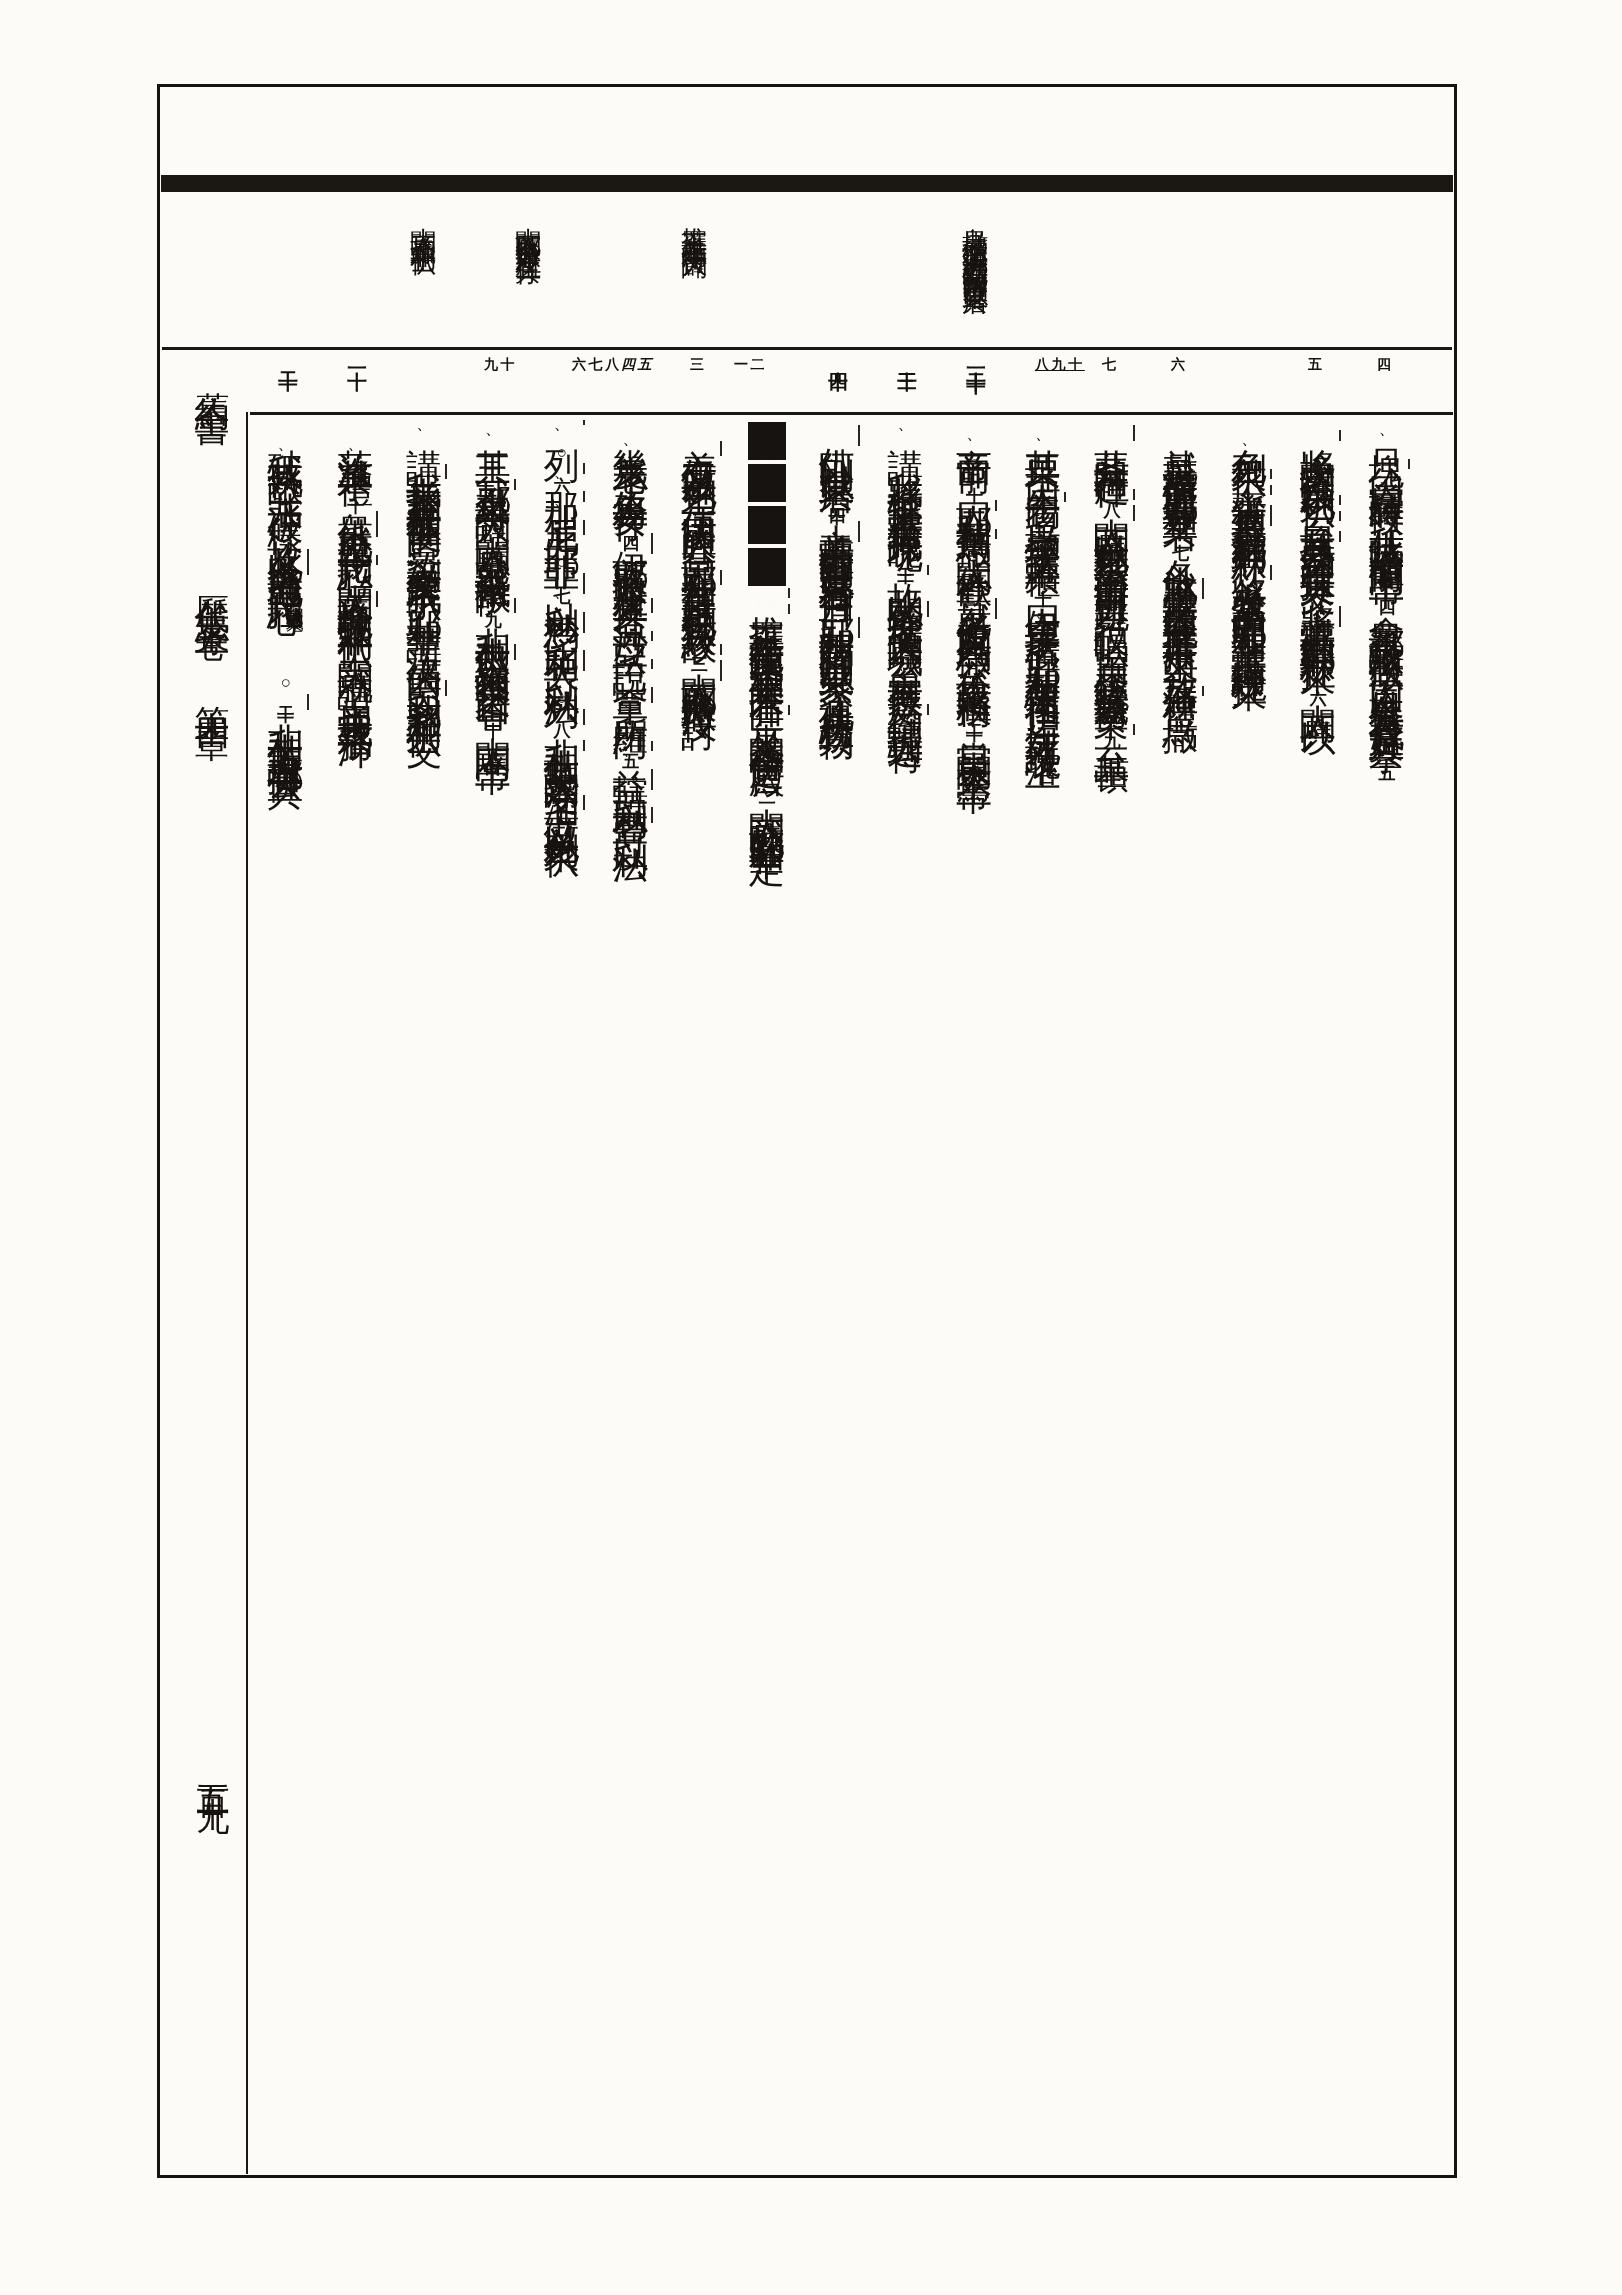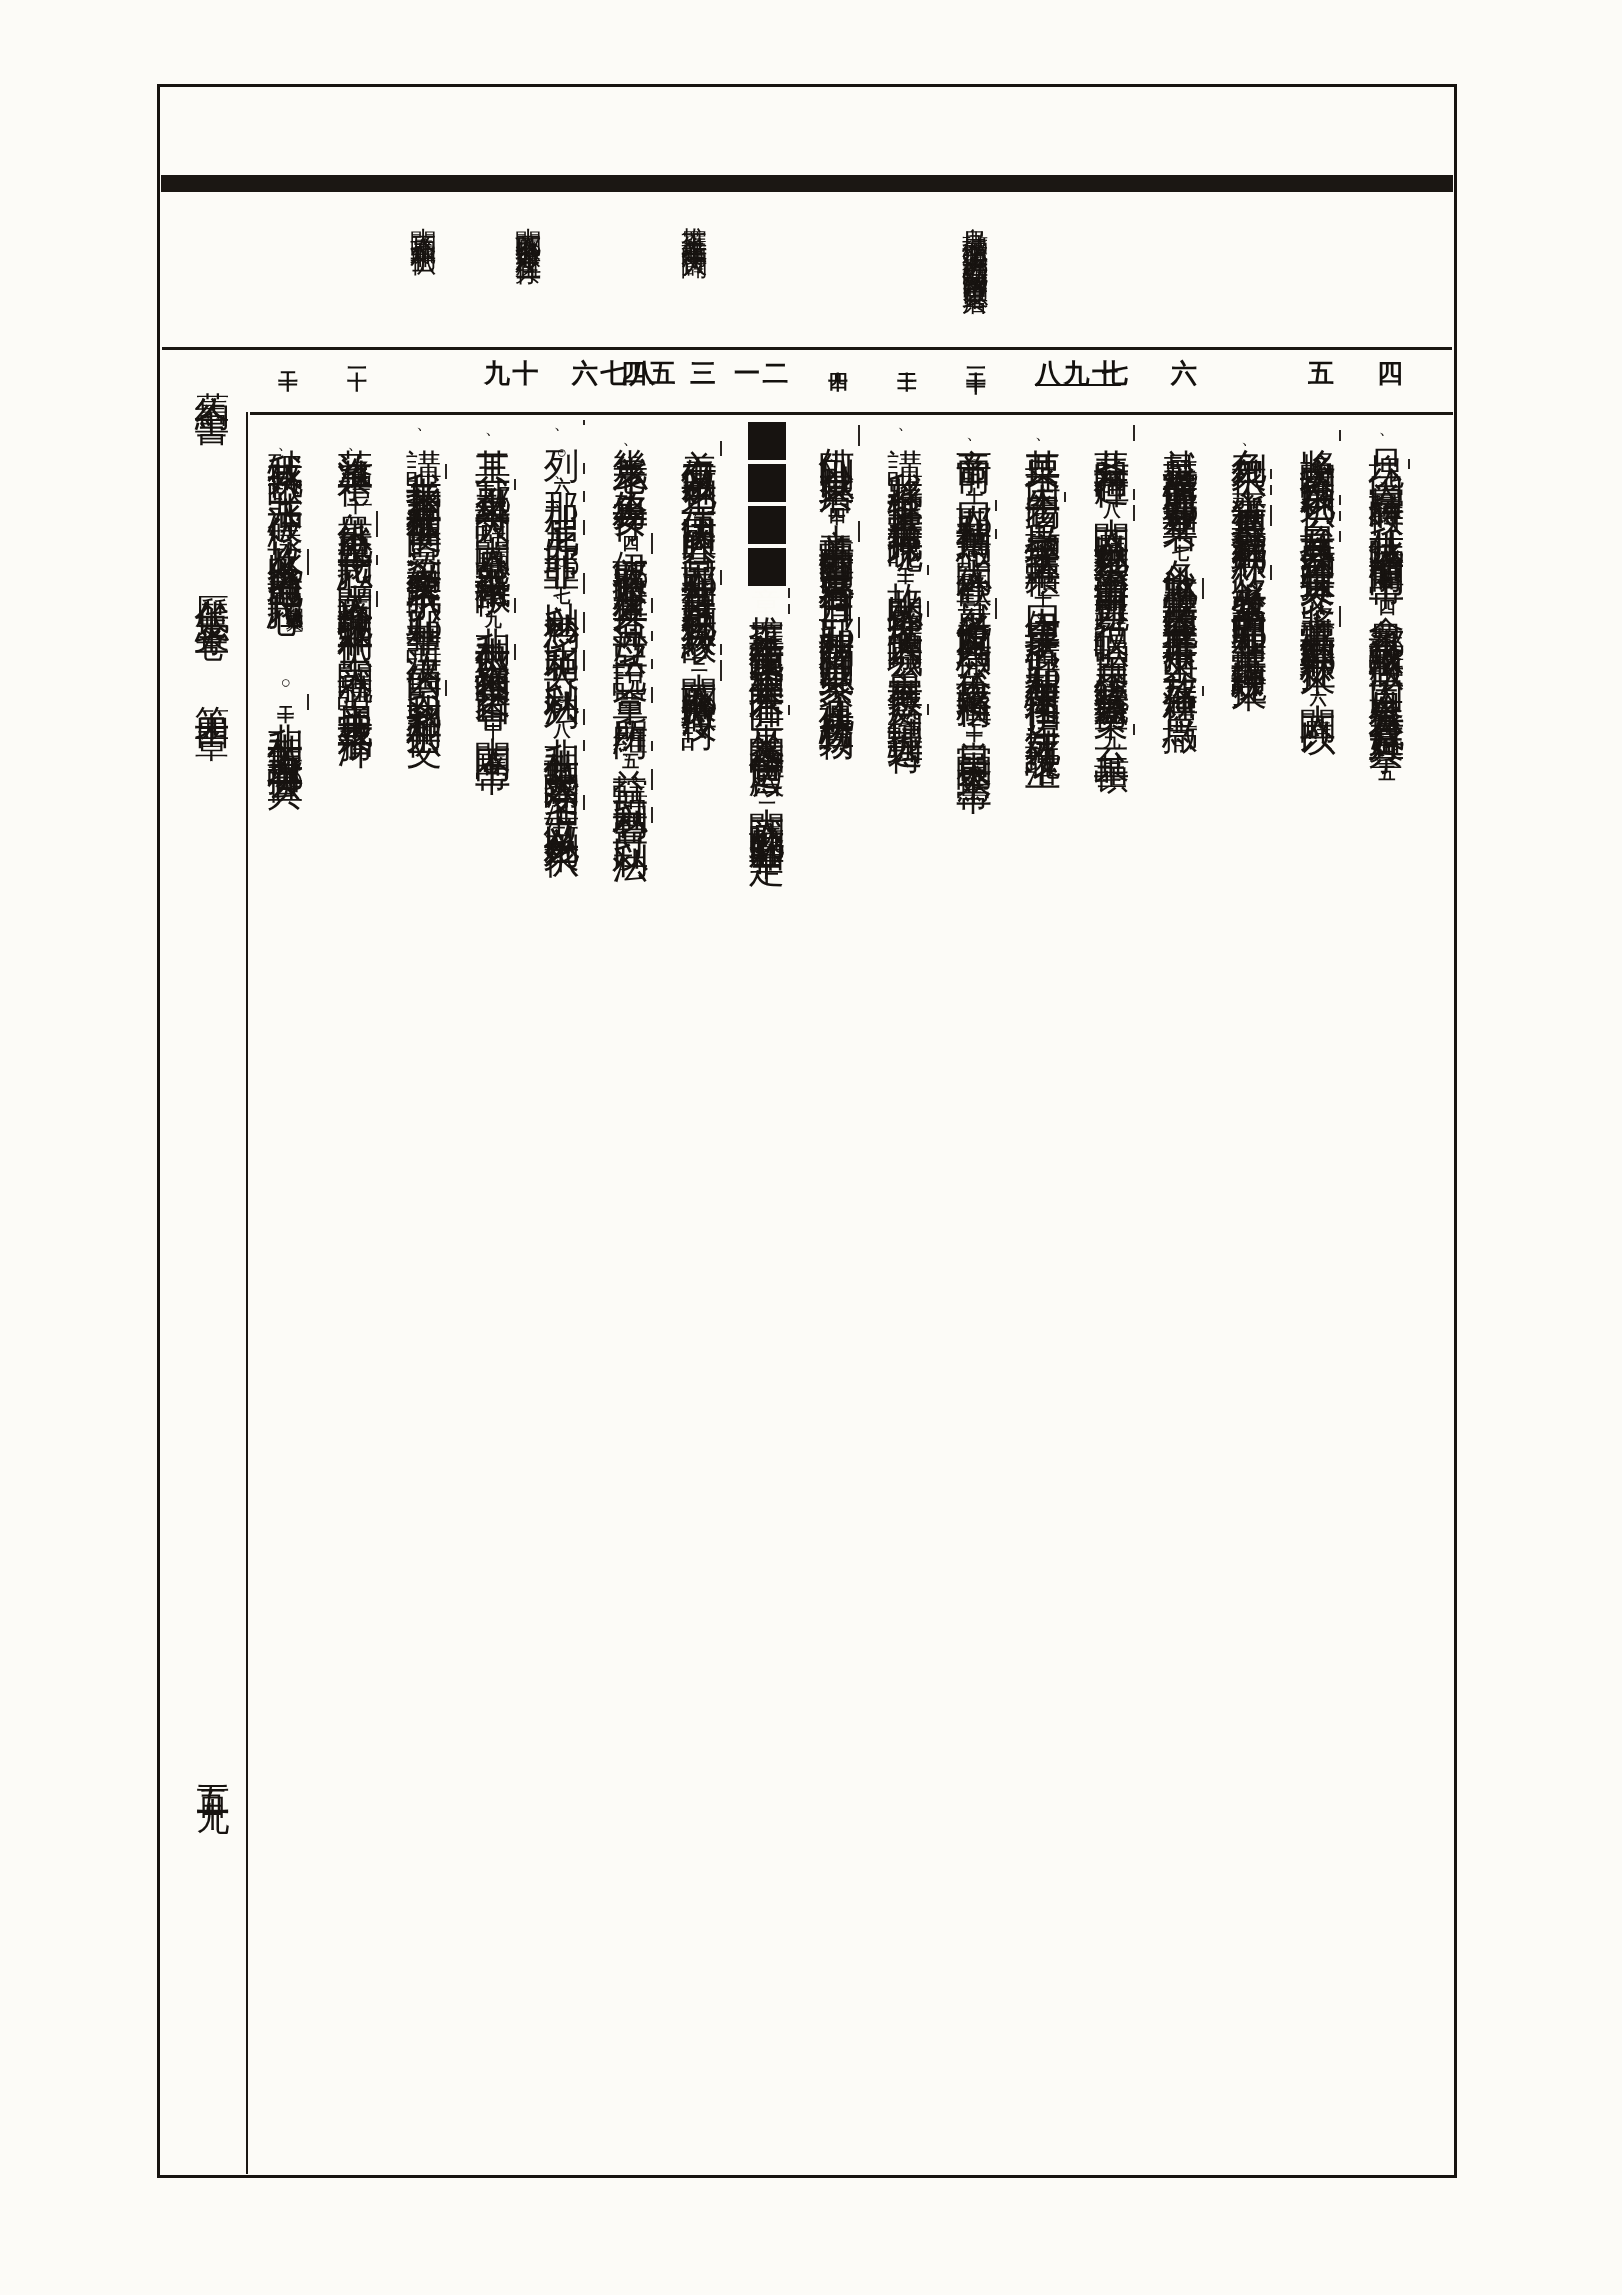--- a/index.html
+++ b/index.html
@@ -8,21 +8,21 @@
   
   .frame{position:absolute;left:157px;top:84px;width:1300px;height:2094px;
          border:3.9px solid #171310;box-sizing:border-box;background:#fcfbf7;}
   .heavyband{position:absolute;left:161px;top:175px;width:1292px;height:17px;background:#1b1713;}
   .rule{position:absolute;background:#1b1713;}
   
   .hgroup{position:absolute;top:207px;height:136px;writing-mode:vertical-rl;
           font-size:26px;line-height:1.18;letter-spacing:3.3px;}
   
   .vrow-entry{position:absolute;top:356px;font-weight:bold;color:#14110e;}
-  .vrow-entry.h{direction:rtl;font-size:26px;letter-spacing:2.6px;white-space:nowrap;}
+  .vrow-entry.h{direction:rtl;font-size:14px;letter-spacing:2.6px;white-space:nowrap;}
   .vrow-entry.v{writing-mode:vertical-rl;font-size:19.6px;height:52px;line-height:1.05;letter-spacing:1.3px;}
   
   #main{position:absolute;left:250px;top:420px;width:1169px;height:1743px;
         display:flex;flex-direction:row-reverse;justify-content:flex-start;}
   .col{writing-mode:vertical-rl;width:41px;height:1743px;margin:0 14.4px;
        font-size:36px;line-height:1.0;letter-spacing:5.2px;}
   .col span.ch{}
   .pn{border-right:2px solid #2a2522;padding-right:1.3px;}
   .punct{font-size:17px;letter-spacing:0.7px;}
   .vm{font-size:17px;letter-spacing:0.7px;font-weight:bold;}
@@ -60,21 +60,21 @@
       <div class="vrow-entry h" style="left: 1377px;">四</div>
       <div class="vrow-entry h" style="left: 1308px;">五</div>
       <div class="vrow-entry h" style="left: 1171px;">六</div>
       <div class="vrow-entry h" style="left: 1102px;">七</div>
       <div class="vrow-entry h" style="left: 1035px; text-decoration: underline;">八九十</div>
       <div class="vrow-entry v" style="left: 965px;">十一十二</div>
       <div class="vrow-entry v" style="left: 896px;">十三</div>
       <div class="vrow-entry v" style="left: 827px;">十四</div>
       <div class="vrow-entry h" style="left: 734px;">一二</div>
       <div class="vrow-entry h" style="left: 690px;">三</div>
-      <div class="vrow-entry h" style="left: 621px;">四五</div>
+      <div class="vrow-entry h" style="left: 621px; font-style: italic;">四五</div>
       <div class="vrow-entry h" style="left: 572px;">六七八</div>
       <div class="vrow-entry h" style="left: 484px;">九十</div>
       <div class="vrow-entry v" style="left: 346px;">十一</div>
       <div class="vrow-entry v" style="left: 277px;">十二</div>
     </div>
 
   <div id="main">
       <div class="col"><span class="ch">只</span><span class="ch">塊</span><span class="punct">、</span><span class="ch">因</span><span class="ch">當</span><span class="ch pn">掃</span><span class="ch pn">羅</span><span class="ch">時</span><span class="ch">候</span><span class="punct">、</span><span class="ch">我</span><span class="ch">仈</span><span class="ch">昧</span><span class="ch">落</span><span class="ch">者</span><span class="ch">櫃</span><span class="ch">前</span><span class="ch">問</span><span class="ch">上</span><span class="ch">帝</span><span class="punct">、</span><span class="vm">○四</span><span class="ch">會</span><span class="ch">衆</span><span class="ch">都</span><span class="ch">講</span><span class="ch">該</span><span class="ch">當</span><span class="ch">將</span><span class="ch">換</span><span class="ch">做</span><span class="punct">、</span><span class="ch">因</span><span class="ch">百</span><span class="ch">姓</span><span class="ch">各</span><span class="ch">仈</span><span class="ch">看</span><span class="ch">者</span><span class="ch">代</span><span class="ch">是</span><span class="ch">好</span><span class="ch">其</span><span class="ch">擧</span><span class="punct">、</span><span class="vm">○五</span></div>
       <div class="col"><span class="ch">將</span><span class="ch">換</span><span class="ch pn">大</span><span class="ch pn">闢</span><span class="ch">招</span><span class="ch">集</span><span class="ch">以</span><span class="ch">色</span><span class="ch">列</span><span class="ch">仈</span><span class="punct">、</span><span class="ch">自</span><span class="ch pn">埃</span><span class="ch pn">及</span><span class="ch">其</span><span class="ch pn">西</span><span class="ch pn">曷</span><span class="ch">河</span><span class="ch">至</span><span class="ch pn">哈</span><span class="ch pn">抹</span><span class="ch">其</span><span class="ch">交</span><span class="ch">界</span><span class="punct">、</span><span class="ch">將</span><span class="ch">上</span><span class="ch">帝</span><span class="ch">其</span><span class="ch">櫃</span><span class="ch">由</span><span class="ch pn">基</span><span class="ch pn">列</span><span class="ch pn">耶</span><span class="ch pn">林</span><span class="ch">扛</span><span class="ch">來</span><span class="punct">、</span><span class="vm">○六</span><span class="ch">大</span><span class="ch">闢</span><span class="ch">共</span><span class="ch">以</span></div>
       <div class="col"><span class="ch">色</span><span class="ch">列</span><span class="ch">衆</span><span class="ch">仈</span><span class="punct">、</span><span class="ch">齊</span><span class="ch">去</span><span class="ch pn">猶</span><span class="ch pn">太</span><span class="ch">其</span><span class="ch pn">把</span><span class="ch pn">拉</span><span class="ch">就</span><span class="ch">是</span><span class="ch pn">基</span><span class="ch pn">列</span><span class="ch pn">耶</span><span class="ch pn">林</span><span class="punct">、</span><span class="ch">欲</span><span class="ch">將</span><span class="ch">者</span><span class="ch">坐</span><span class="ch pn">基</span><span class="ch pn">路</span><span class="ch pn">伯</span><span class="ch">中</span><span class="ch">間</span><span class="ch">耶</span><span class="ch">和</span><span class="ch">華</span><span class="ch">上</span><span class="ch">帝</span><span class="ch">其</span><span class="ch">櫃</span><span class="ch">由</span><span class="ch">許</span><span class="ch">塊</span><span class="ch">扛</span><span class="ch">來</span><span class="punct">、</span></div>

